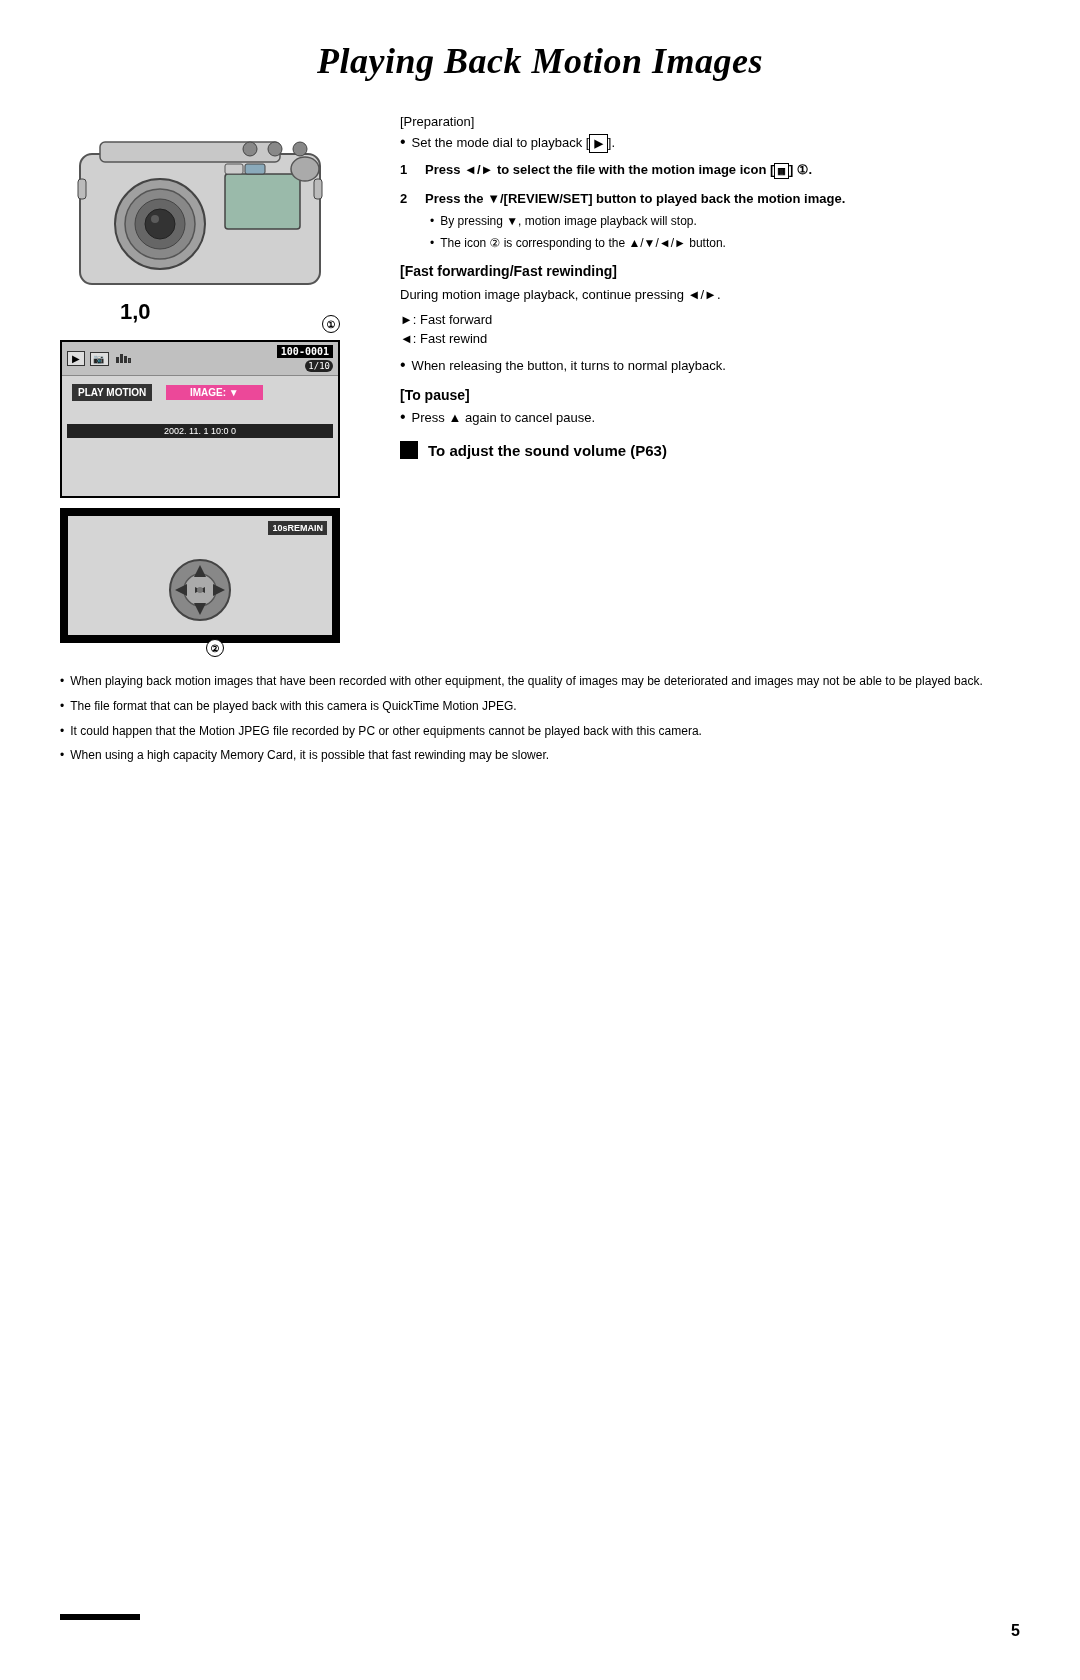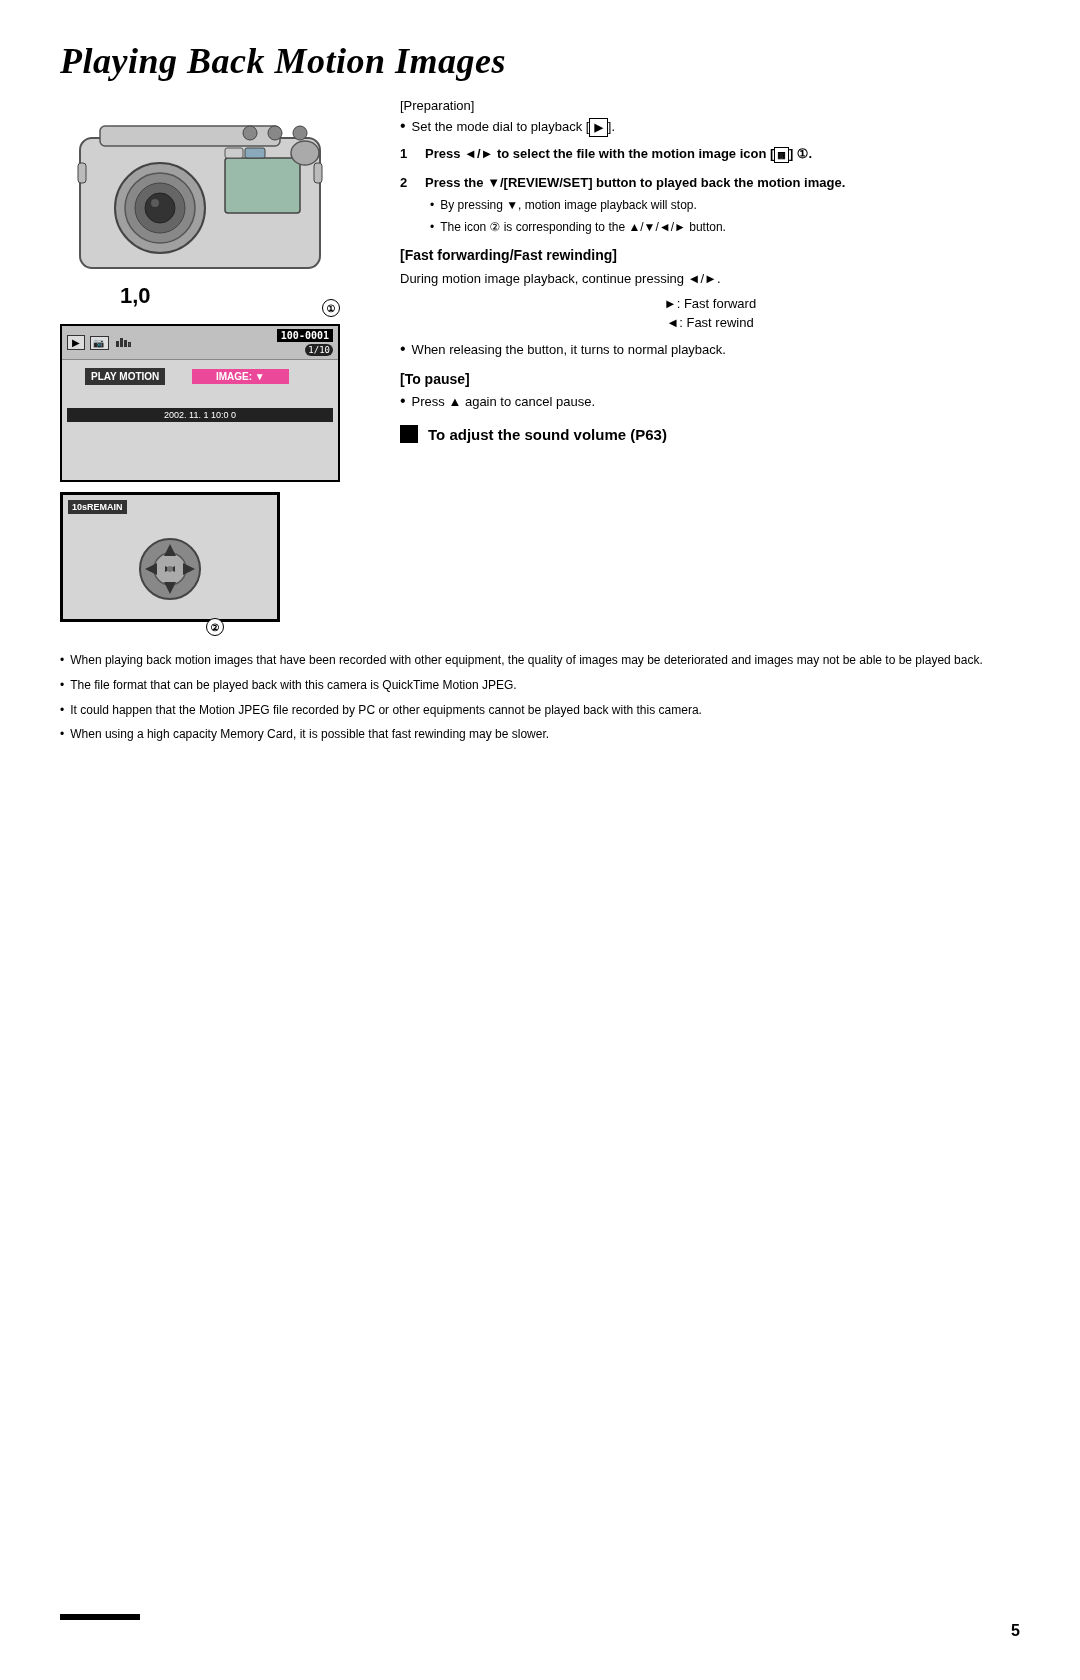--- a/index.html
+++ b/index.html
@@ -11,22 +11,23 @@
       width: 1080px;
       min-height: 1680px;
       padding: 40px 60px 40px 60px;
     }
 
     .page-title {
       font-family: Georgia, 'Times New Roman', serif;
       font-style: italic;
       font-size: 36px;
       font-weight: bold;
-      margin-bottom: 16px;
+      margin-bottom: 32px;
       letter-spacing: 0.5px;
+      text-align: center;
     }
 
     .main-content {
       display: flex;
       gap: 30px;
       margin-bottom: 30px;
     }
 
     .left-column {
       width: 310px;
@@ -80,21 +81,21 @@
       padding: 1px 3px;
       border-radius: 6px;
     }
 
     .lcd-play-motion {
       background: #333;
       color: #fff;
       font-size: 10px;
       font-weight: bold;
       padding: 3px 6px;
-      margin: 3px 18px;
+      margin: 3px 5px;
       display: inline-block;
     }
 
     .lcd-image-v {
       background: #ec4899;
       color: #fff;
       font-size: 10px;
       font-weight: bold;
       padding: 2px 24px;
       margin: 2px 5px;
@@ -132,26 +133,27 @@
     }
 
     .circle-num-top {
       position: absolute;
       top: -25px;
       right: 30px;
     }
 
     
     .lcd-screen2 {
-      border: 3px solid #000000;
-      width: 220px;
+      border: 8px solid #000000;
+      width: 280px;
       background: #d5d5d5;
       min-height: 130px;
       position: relative;
       margin-top: 5px;
+      text-align: right;
     }
 
     .lcd-remain-label {
       background: #333;
       color: #fff;
       font-size: 9px;
       font-weight: bold;
       padding: 2px 4px;
       margin: 5px;
       display: inline-block;
@@ -226,21 +228,20 @@
       margin-bottom: 5px;
     }
 
     .ff-rw-items {
       margin-bottom: 8px;
     }
 
     .ff-rw-item {
       font-size: 13px;
       line-height: 1.5;
-      text-align: center;
     }
 
     .to-pause-heading {
       font-size: 14px;
       font-weight: bold;
       margin-bottom: 6px;
       margin-top: 12px;
     }
 
     .sound-volume-box {

